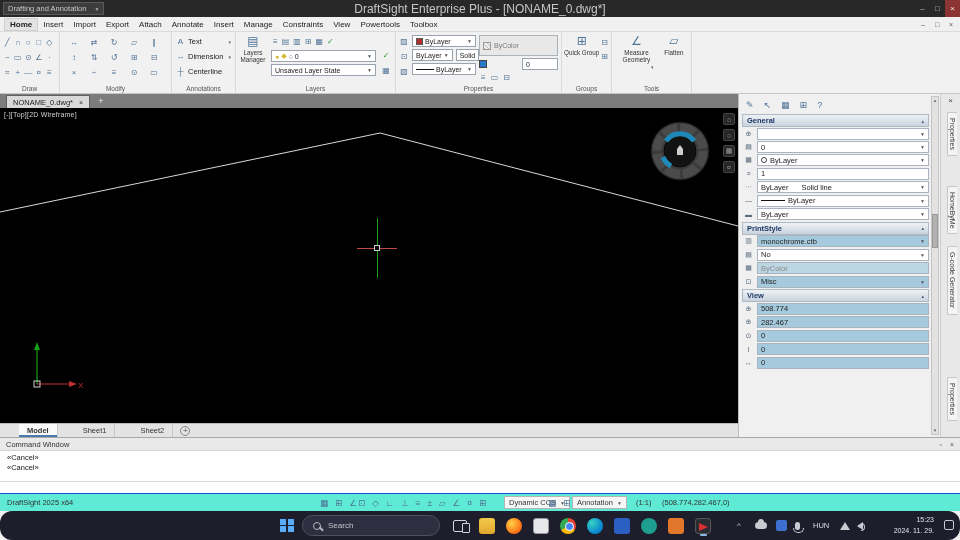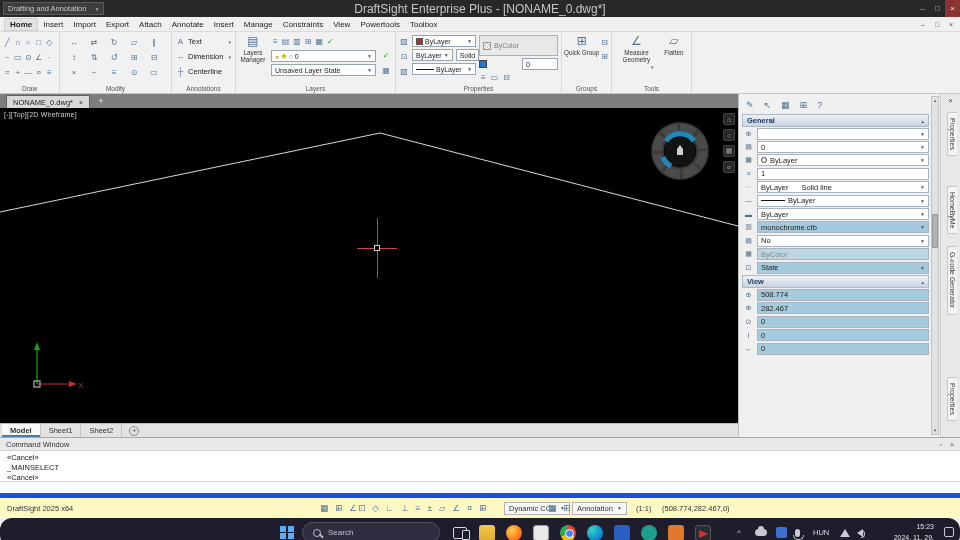--- a/index.html
+++ b/index.html
@@ -82,21 +82,21 @@
   .roof { position:absolute; left:0; top:0; }
   .cross-v { position:absolute; left:377px; width:1px; background:#18a018; }
   .cross-h { position:absolute; top:140px; height:1px; background:#c04848; }
   .pickbox { position:absolute; left:374px; top:137px; width:6px; height:6px; border:1px solid #cfcfcf; }
   .ucs { position:absolute; left:15px; top:232px; }
   .navwheel { position:absolute; left:648px; top:11px; }
   .vp-controls { position:absolute; right:3px; top:5px; display:flex; flex-direction:column; gap:4px; }
   .vpc { width:12px; height:12px; background:#262626; border:1px solid #454545; border-radius:2px; color:#9a9a9a; font-size:7px; display:flex; align-items:center; justify-content:center; }
 
   .sheettabs { height:14px; background:#e3e3e3; border-top:1px solid #bbb; display:flex; align-items:center; padding-left:2px; }
-  .stab { height:100%; display:flex; align-items:center; padding:0 8px; font-size:7.5px; border-right:1px solid #c7c7c7; color:#333; }
+  .stab { height:100%; display:flex; align-items:center; padding:0 8px; font-size:7.5px; border-right:1px solid #c7c7c7; color:#333;margin-left:17px; }
   .stab.active { background:#fafafa; font-weight:bold; box-shadow:inset 0 -2px 0 #4a7ab0; }
   .splus { margin-left:7px; width:10px; height:10px; border:1px solid #888; border-radius:50%; color:#555; font-size:8px; line-height:8px; display:flex; align-items:center; justify-content:center; }
 
   
   .props { width:202px; background:#f0f0f0; border-left:1px solid #bfbfbf; position:relative; padding:3px 11px 2px 3px; }
   .sel-combo { height:13px; background:#fff; border:1px solid #9aa4ae; display:flex; align-items:center; padding:0 4px; font-size:7.5px; }
   .sel-combo .ca { margin-left:auto; font-size:5px; color:#555; }
   .ptoolbar { height:16px; display:flex; align-items:center; gap:10px; padding:0 4px; }
   .ptool { color:#4f7396; font-size:9px; }
   .psec-h { height:13px; margin-top:1px; background:linear-gradient(#eef2f6,#c9d3de); border:1px solid #aeb9c4; display:flex; align-items:center; padding:0 4px; font-size:7.5px; font-weight:bold; color:#17335f; }
@@ -121,21 +121,21 @@
   .vtab.t1 { margin-top:4px; } .vtab.t2 { margin-top:30px; } .vtab.t3 { margin-top:12px; } .vtab.t4 { margin-top:62px; }
 
   
   .cmdwin { height:56px; background:#fff; border-top:1px solid #a8a8a8; display:flex; flex-direction:column; flex:0 0 auto; }
   .cmdhead { height:13px; background:#e9e9e9; border-bottom:1px solid #d2d2d2; display:flex; align-items:center; padding:0 6px; font-size:7.5px; color:#333; }
   .cmdhead .right { margin-left:auto; display:flex; gap:8px; color:#555; font-size:7px; }
   .cmdbody { flex:1; position:relative; padding:2px 7px; font-size:7.5px; line-height:10px; color:#1a1a1a; }
   .cmdinput { position:absolute; left:0; right:0; bottom:0; height:12px; border-top:1px solid #d8d8d8; }
 
   
-  .statusbar { height:25px; background:#fef9c3; border-top:5px solid #1d4ed8; position:relative; flex:0 0 auto; font-size:7.5px; color:#333; }
+  .statusbar { height:18px; background:#5eead4; border-top:1px solid #1d4ed8; position:relative; flex:0 0 auto; font-size:7.5px; color:#333; }
   .sb { position:absolute; top:0; height:100%; display:flex; align-items:center; }
   .sbic { color:#4f7396; font-size:8.5px; margin-right:7px; }
   .sb-combo { border:1px solid #b5b5b5; background:#f6f6f6; height:13px; display:flex; align-items:center; gap:4px; padding:0 4px; }
   .sb-combo .ca { font-size:5px; color:#555; }
 
   
   .taskbar { height:29px; background:#1d1d2b; position:relative; flex:0 0 auto;border-radius:12px; }
   .tk { position:absolute; top:0; height:100%; display:flex; align-items:center; }
   .win-logo { width:14px; height:14px; display:grid; grid-template-columns:6px 6px; grid-template-rows:6px 6px; gap:1.5px; }
   .win-logo span { background:#58aefa; }
@@ -502,20 +502,24 @@
         </div>
       </div>
       <div class="prow">
         <span class="pic">▬</span>
         <div class="pfield">
           <span>ByLayer</span>
           <span class="ca">▼</span>
         </div>
       </div>
 
+      <div class="psec-h">
+        <span>PrintStyle</span>
+        <span class="tri">▴</span>
+      </div>
       <div class="prow">
         <span class="pic">▥</span>
         <div class="pfield hl">
           <span>monochrome.ctb</span>
           <span class="ca">▼</span>
         </div>
       </div>
       <div class="prow">
         <span class="pic">▤</span>
         <div class="pfield">
@@ -525,21 +529,21 @@
       </div>
       <div class="prow">
         <span class="pic">▦</span>
         <div class="pfield dis">
           <span>ByColor</span>
         </div>
       </div>
       <div class="prow">
         <span class="pic">⊡</span>
         <div class="pfield hl">
-          <span>State</span>
+          <span>Misc</span>
           <span class="ca">▼</span>
         </div>
       </div>
 
       <div class="psec-h">
         <span>View</span>
         <span class="tri">▴</span>
       </div>
       <div class="prow">
         <span class="pic">⊕</span>
@@ -592,21 +596,20 @@
   <div class="cmdwin">
     <div class="cmdhead">
       <span>Command Window</span>
       <div class="right">
         <span>▫</span>
         <span>×</span>
       </div>
     </div>
     <div class="cmdbody">
       <div>«Cancel»</div>
-      <div>_MAINSELECT</div>
       <div>«Cancel»</div>
       <div class="cmdinput"></div>
     </div>
   </div>
 
   <div class="statusbar">
     <div class="sb" style="left:7px">DraftSight 2025 x64</div>
     <div class="sb" style="left:320px">
       <span class="sbic">▦</span>
       <span class="sbic">⊞</span>

